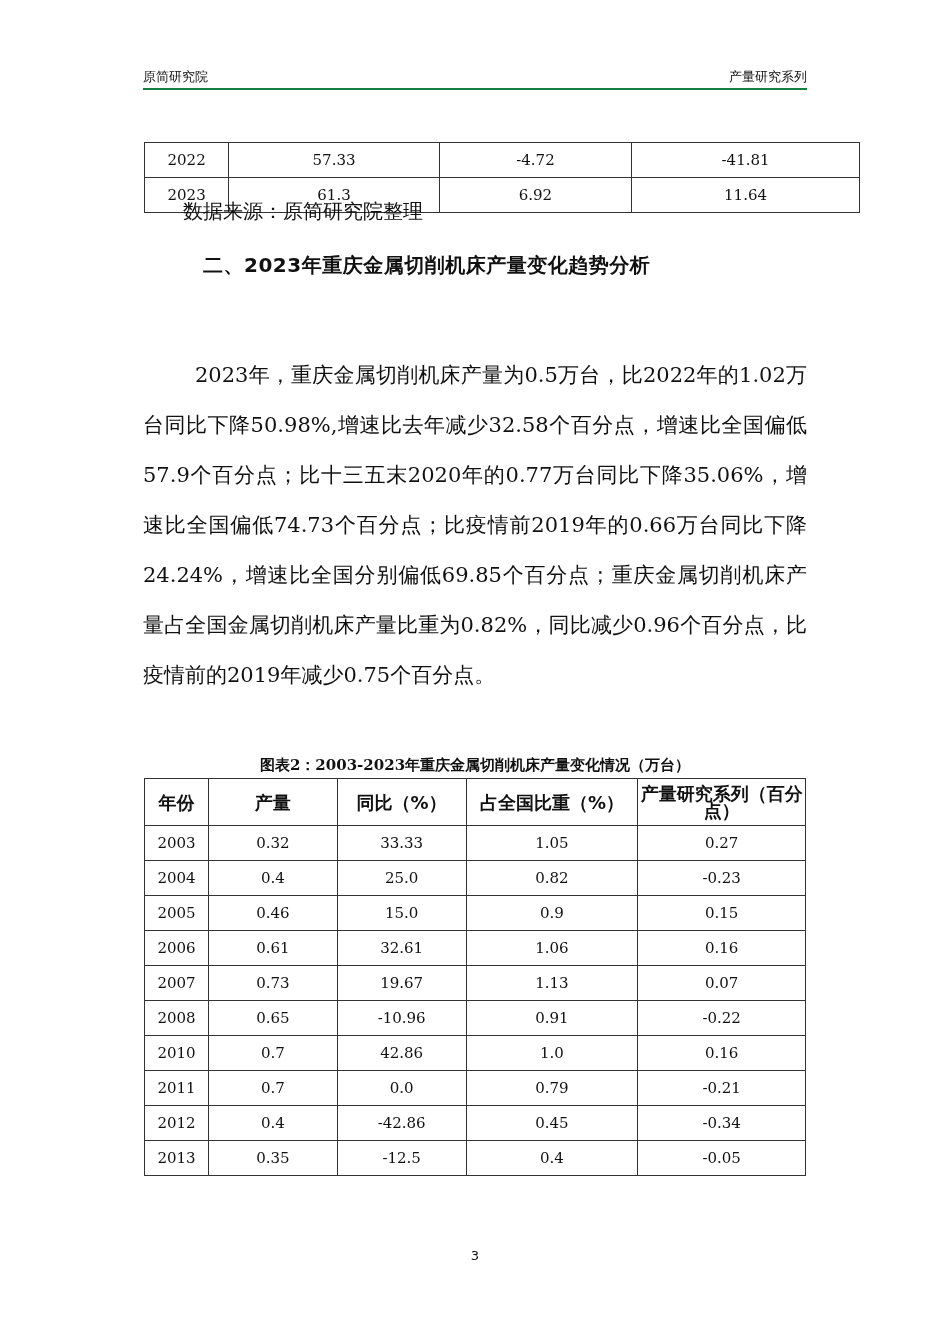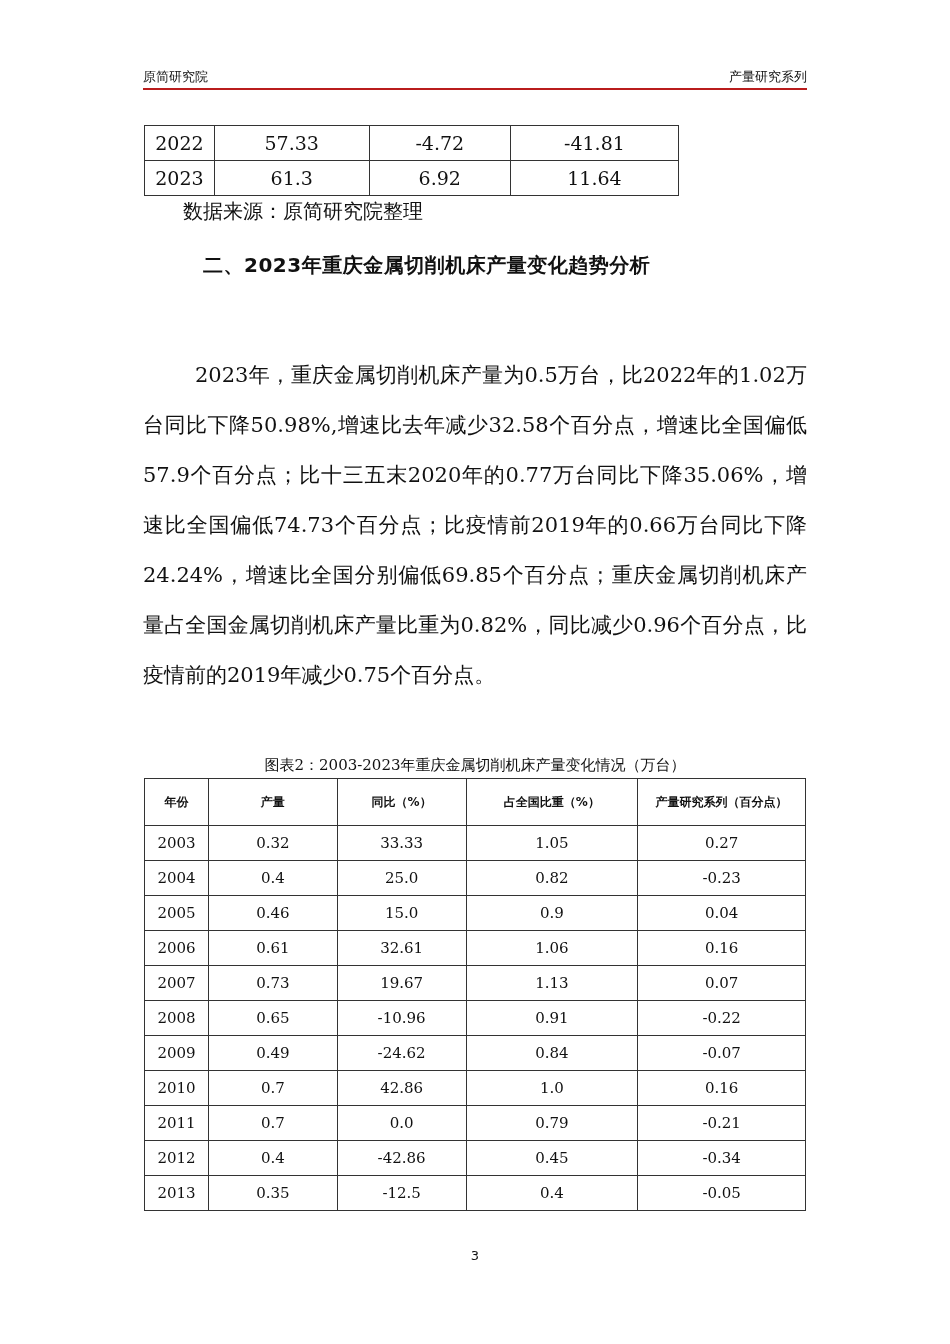--- a/index.html
+++ b/index.html
@@ -1,33 +1,33 @@
 <!DOCTYPE html>
 <html><head>
 <meta charset="utf-8">
 <style>
   html, body { margin: 0; padding: 0; background: #ffffff; }
   body { width: 950px; height: 1344px; position: relative; overflow: hidden;
          font-family: "DejaVu Serif", "Liberation Serif", serif; color: #111; }
   .header { position: absolute; left: 143px; top: 66px; width: 664px; height: 22px;
-            border-bottom: 2px solid #b91c1c; font-family: "DejaVu Sans", sans-serif; font-size: 13px; }
+            border-bottom: 2px solid #15803d; font-family: "DejaVu Sans", sans-serif; font-size: 13px; }
   .header .left { position: absolute; left: 0; top: 2px; }
   .header .right { position: absolute; right: 0; top: 2px; margin-left: 41px; }
   table { border-collapse: collapse; position: absolute; left: 144px; }
   td, th { border: 1px solid #333; text-align: center; font-weight: normal; padding: 0; }
-  .t1 { top: 125px; width: 535px; font-size: 19px; }
+  .t1 { top: 142px; width: 716px; font-size: 15px; }
   .t1 td { height: 34px; }
   .source { position: absolute; left: 183px; top: 198px; font-size: 20px; }
   .h2 { position: absolute; left: 143px; top: 240px; width: 664px; font-size: 20px; font-weight: bold;
         line-height: 50px; text-indent: 60px; font-family: "DejaVu Sans", sans-serif; letter-spacing: 0.5px; }
   .para { position: absolute; left: 143px; top: 350px; width: 664px; font-size: 21px; line-height: 50px;
           text-indent: 52px; text-align: justify; }
-  .caption { position: absolute; left: 143px; top: 756px; width: 664px; text-align: center; font-size: 15px; }
+  .caption { position: absolute; left: 143px; top: 756px; width: 664px; text-align: center; font-size: 15px; font-weight: bold; }
   .t2 { top: 778px; width: 662px; font-size: 15px; }
-  .t2 th { font-family: "DejaVu Sans", sans-serif; font-weight: bold; height: 46px; font-size: 12px; line-height: 17px; }
+  .t2 th { font-family: "DejaVu Sans", sans-serif; font-weight: bold; height: 46px; font-size: 18px; line-height: 17px; }
   .t2 td { height: 34px; }
   .pagenum { position: absolute; left: 0; width: 950px; top: 1248px; text-align: center;
              font-family: "DejaVu Sans", sans-serif; font-size: 13px; }
 </style>
 </head>
 <body>
 
 <div class="header">
   <span class="left">原简研究院</span>
   <span class="right">产量研究系列</span>
@@ -94,21 +94,21 @@
         <td>0.4</td>
         <td>25.0</td>
         <td>0.82</td>
         <td>-0.23</td>
       </tr>
       <tr>
         <td>2005</td>
         <td>0.46</td>
         <td>15.0</td>
         <td>0.9</td>
-        <td>0.04</td>
+        <td>0.15</td>
       </tr>
       <tr>
         <td>2006</td>
         <td>0.61</td>
         <td>32.61</td>
         <td>1.06</td>
         <td>0.16</td>
       </tr>
       <tr>
         <td>2007</td>
@@ -116,27 +116,20 @@
         <td>19.67</td>
         <td>1.13</td>
         <td>0.07</td>
       </tr>
       <tr>
         <td>2008</td>
         <td>0.65</td>
         <td>-10.96</td>
         <td>0.91</td>
         <td>-0.22</td>
-      </tr>
-      <tr>
-        <td>2009</td>
-        <td>0.49</td>
-        <td>-24.62</td>
-        <td>0.84</td>
-        <td>-0.07</td>
       </tr>
       <tr>
         <td>2010</td>
         <td>0.7</td>
         <td>42.86</td>
         <td>1.0</td>
         <td>0.16</td>
       </tr>
       <tr>
         <td>2011</td>

